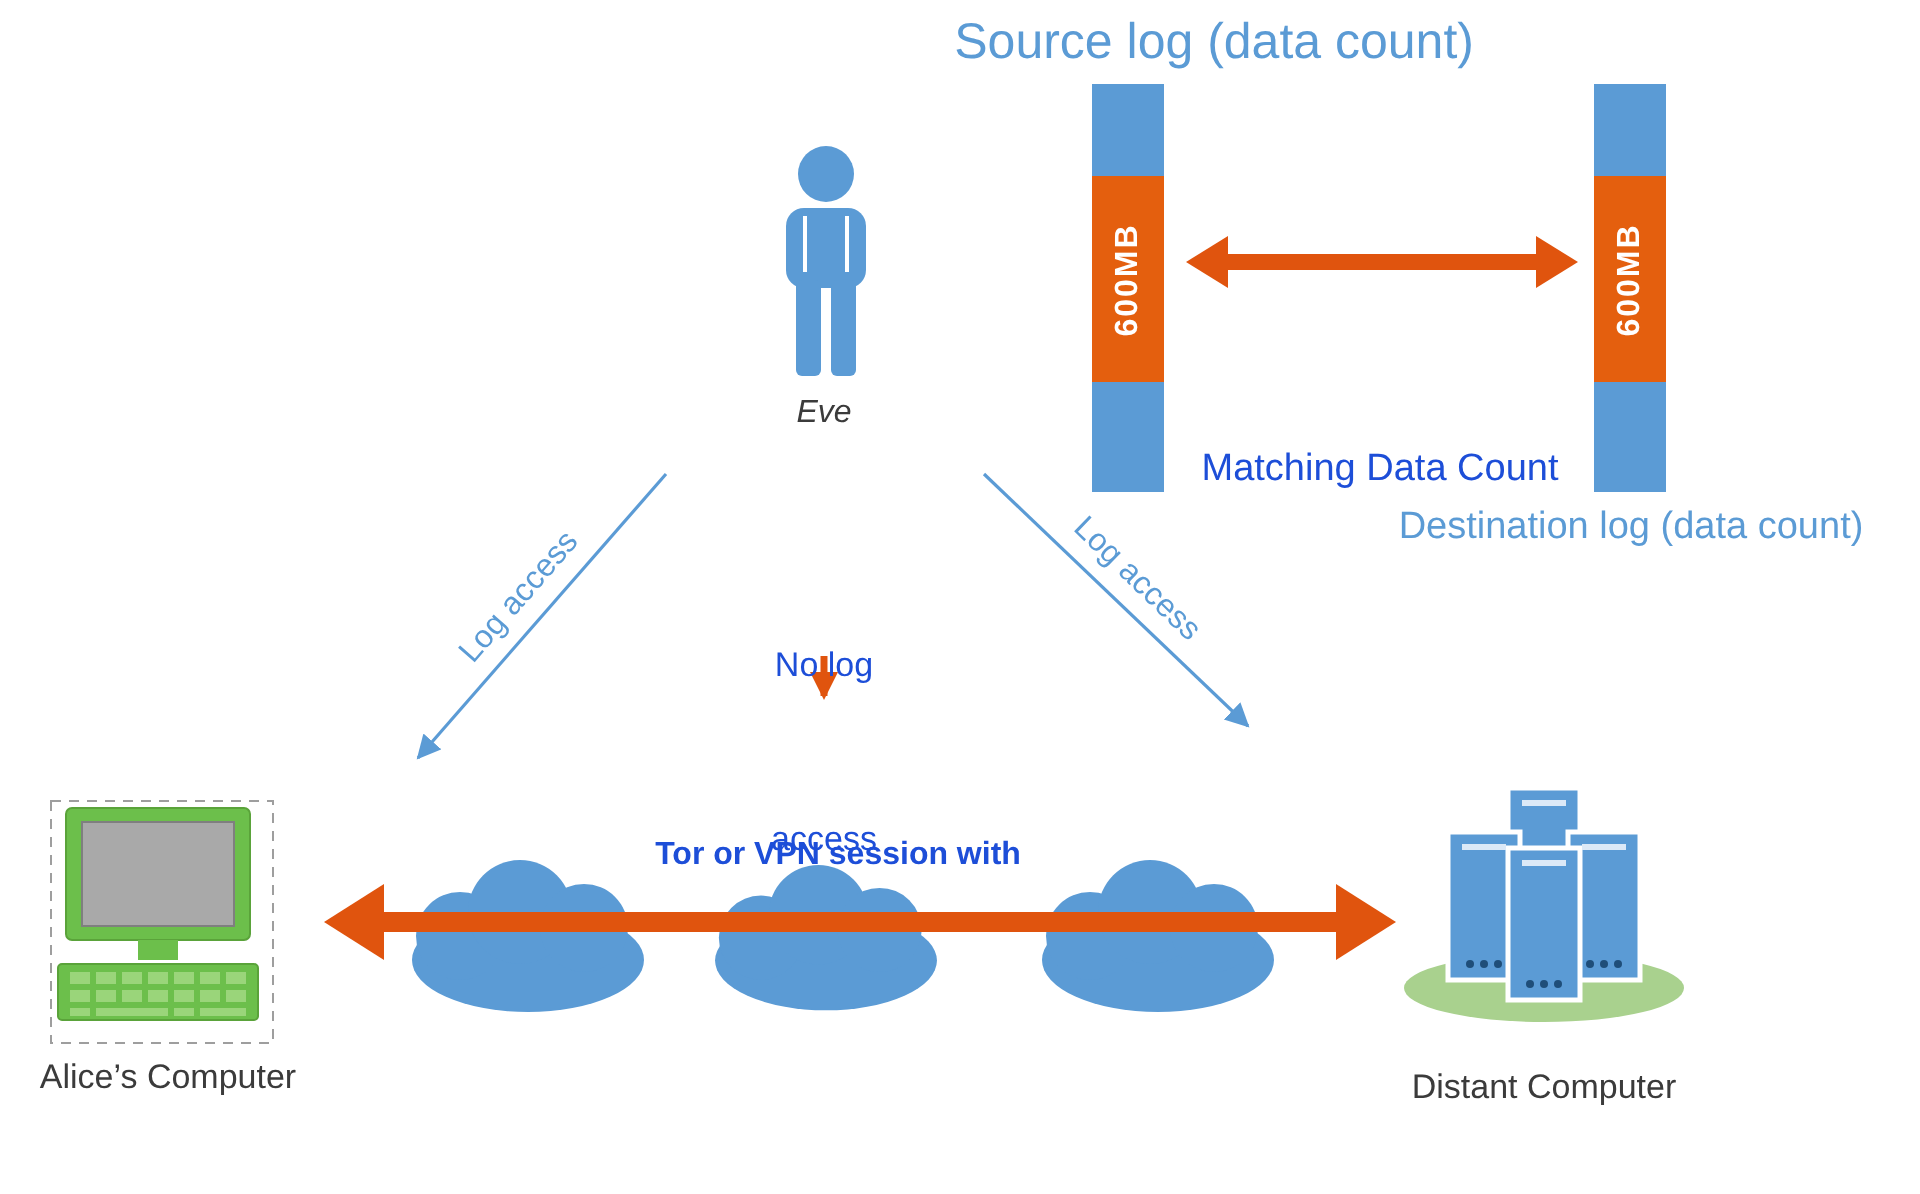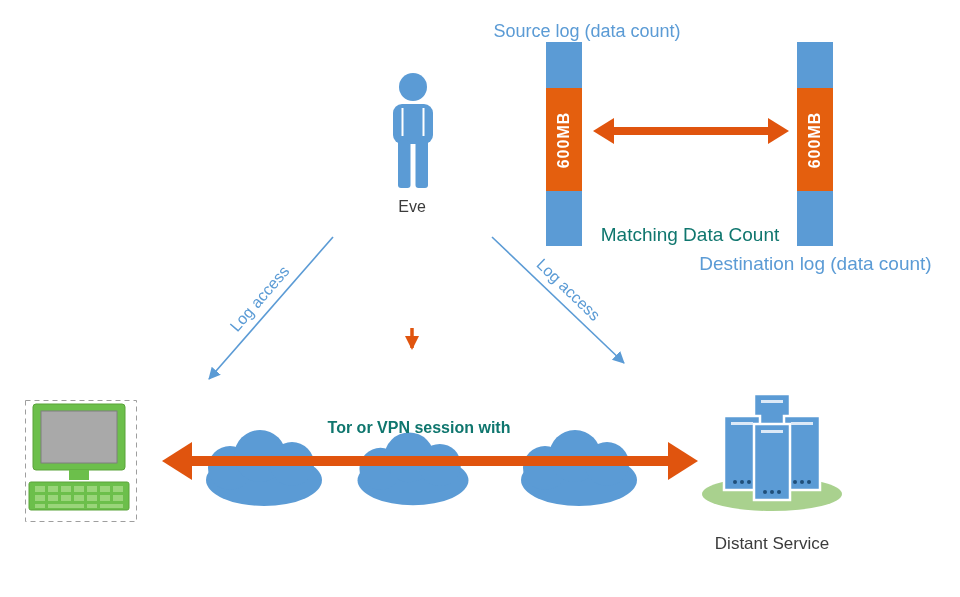--- a/index.html
+++ b/index.html
@@ -3,41 +3,41 @@
 <meta charset="utf-8">
 <style>
   html,body{margin:0;padding:0;background:#fff;}
   #canvas{
     position:relative;width:960px;height:597px;background:#ffffff;
     font-family:"Liberation Sans", sans-serif;overflow:hidden;
   }
   .abs{position:absolute;}
   .txt{white-space:pre;line-height:1.25;}
   .blue-txt{color:#5B9BD5;}
-  .orange-txt{color:#0f766e;}
+  .orange-txt{color:#1d4ed8;}
   .dark-txt{color:#3B3B3B;}
   .slate-txt{color:#44546A;}
   .center{text-align:center;}
   
   .bar{
     position:absolute;width:36px;height:204px;background:#5B9BD5;
   }
   .bar-seg{
     position:absolute;left:0;top:46px;width:36px;height:103px;background:#E45F0E;
     display:flex;align-items:center;justify-content:center;
   }
   .bar-value{
     transform:rotate(-90deg);color:#ffffff;font-weight:bold;
     font-size:16px;letter-spacing:1px;white-space:nowrap;
   }
   
-  .source-label{left:437px;top:20px;width:300px;font-size:18px;}
+  .source-label{left:437px;top:6px;width:300px;font-size:25px;text-align:right;}
   .dest-label{left:668px;top:252px;width:295px;font-size:19px;}
   .matching-label{left:558px;top:147px;width:264px;font-size:19px;line-height:35px;}
-  .eve-label{left:377px;top:197px;width:70px;font-size:16px;}
+  .eve-label{left:377px;top:197px;width:70px;font-size:16px;font-style:italic;}
   .nolog-label{left:358px;top:260px;width:108px;font-size:17px;line-height:29px;}
   .logaccess-left{left:205px;top:289px;width:110px;font-size:16px;transform:rotate(-49deg);}
   .logaccess-right{left:513px;top:280px;width:110px;font-size:16px;transform:rotate(44deg);}
   .session-label{left:268px;top:360px;width:302px;font-size:16px;font-weight:bold;line-height:27px;}
   .alice-label{left:3px;top:528px;width:162px;font-size:17px;}
   .mon-left-label{left:163px;top:540px;width:178px;font-size:16px;line-height:27px;}
   .tor-label{left:343px;top:540px;width:142px;font-size:16px;line-height:27px;}
   .mon-right-label{left:488px;top:540px;width:178px;font-size:16px;line-height:27px;}
   .distant-label{left:698px;top:533px;width:148px;font-size:17px;}
 </style>
@@ -188,36 +188,41 @@
   <div class="abs txt orange-txt center matching-label">
     <div>Matching Data Count</div>
   </div>
 
   <div class="abs txt dark-txt center eve-label">Eve</div>
 
   <div class="abs txt blue-txt center logaccess-left">Log access</div>
 
   <div class="abs txt blue-txt center logaccess-right">Log access</div>
 
+  <div class="abs txt orange-txt center nolog-label">
+    <div>No log</div>
+    <div>access</div>
+  </div>
 
   <div class="abs txt orange-txt center session-label">
     <div>Tor or VPN session with</div>
   </div>
 
+  <div class="abs txt dark-txt center alice-label">Alice’s Computer</div>
 
   <div class="abs txt slate-txt center mon-left-label">
     <div>Monitored Network</div>
     
   </div>
 
   <div class="abs txt slate-txt center tor-label">
     <div>Tor or VPN</div>
     
   </div>
 
   <div class="abs txt slate-txt center mon-right-label">
     <div>Monitored Network</div>
     
   </div>
 
-  <div class="abs txt dark-txt center distant-label">Distant Service</div>
+  <div class="abs txt dark-txt center distant-label">Distant Computer</div>
 
 </div>
 
 </body></html>

